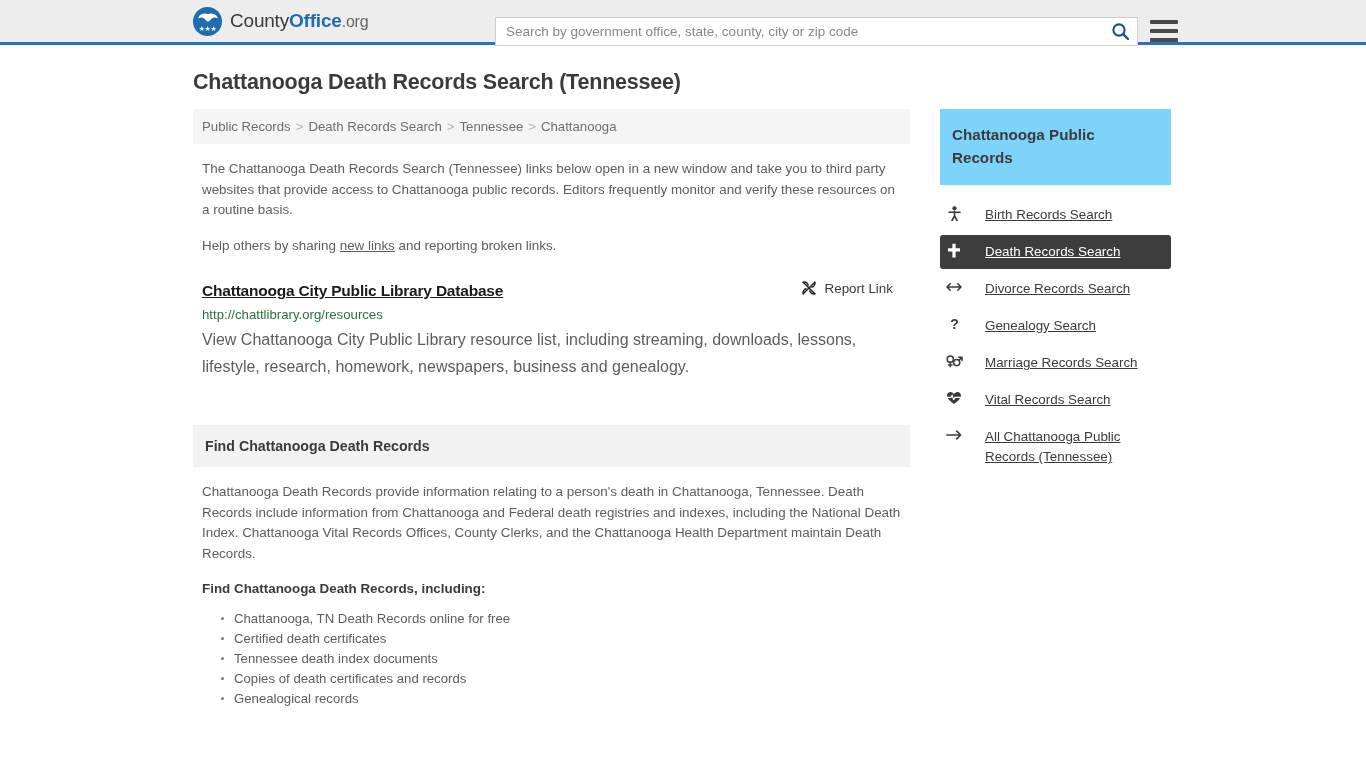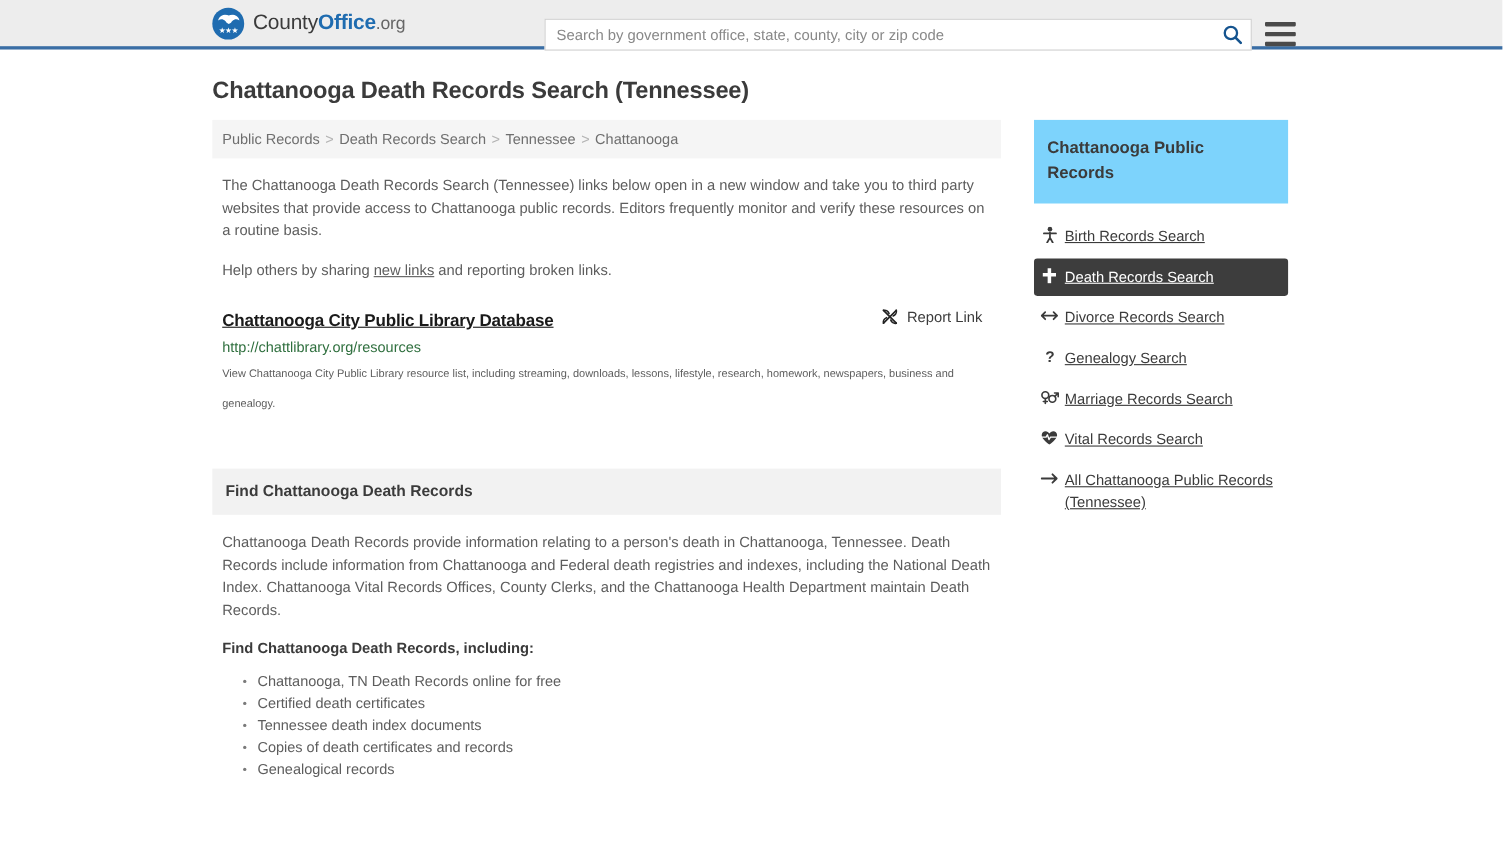--- a/index.html
+++ b/index.html
@@ -185,21 +185,21 @@
   }
   #result-url {
     display: block;
     margin-top: 7px;
     font-size: 13.2px;
     color: #2f6f3e;
     text-decoration: none;
   }
   #result-desc {
     margin-top: 4px;
-    font-size: 10px;
+    font-size: 16px;
     line-height: 27px;
     color: #5d5d5d;
     max-width: 670px;
   }
 
   
   #find-head {
     margin-top: 45px;
     background: #f2f2f2;
     padding: 13px 12px;
@@ -247,21 +247,21 @@
     padding: 14px 12px 16px 12px;
     font-size: 15.2px;
     font-weight: bold;
     color: #3b3b3b;
     line-height: 23px;
   }
   #side-links { margin-top: 13px; }
   .side-item {
     display: flex;
     align-items: flex-start;
-    gap: 6px;
+    gap: 23px;
     padding: 7px 8px 7px 6px;
     border-radius: 3px;
     text-decoration: none;
     margin-bottom: 3px;
   }
   .side-item .side-icon {
     flex: 0 0 16px;
     width: 16px;
     text-align: center;
     color: #3b3b3b;

